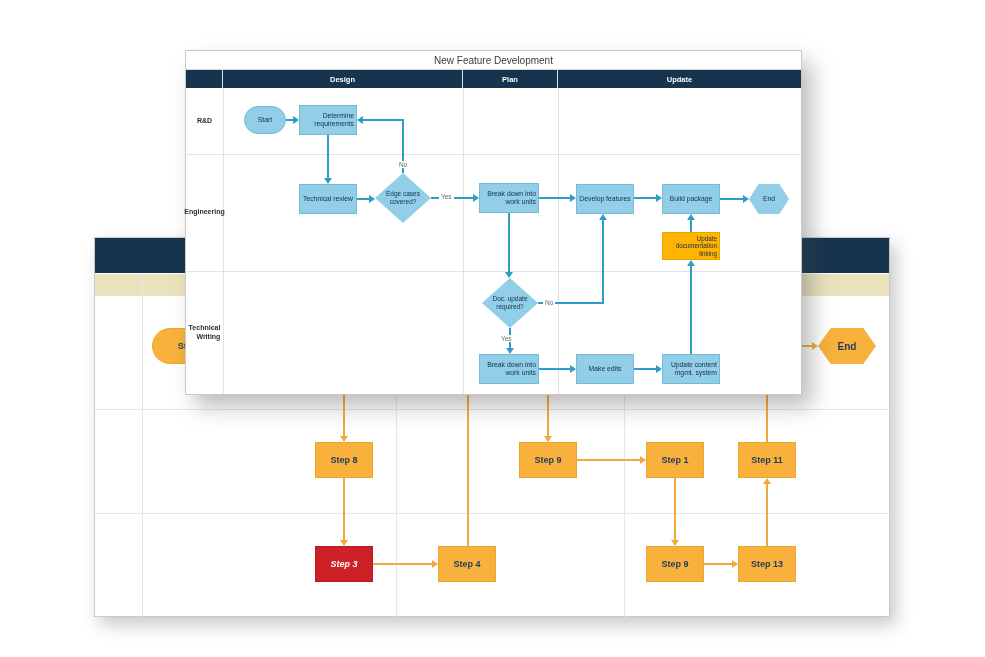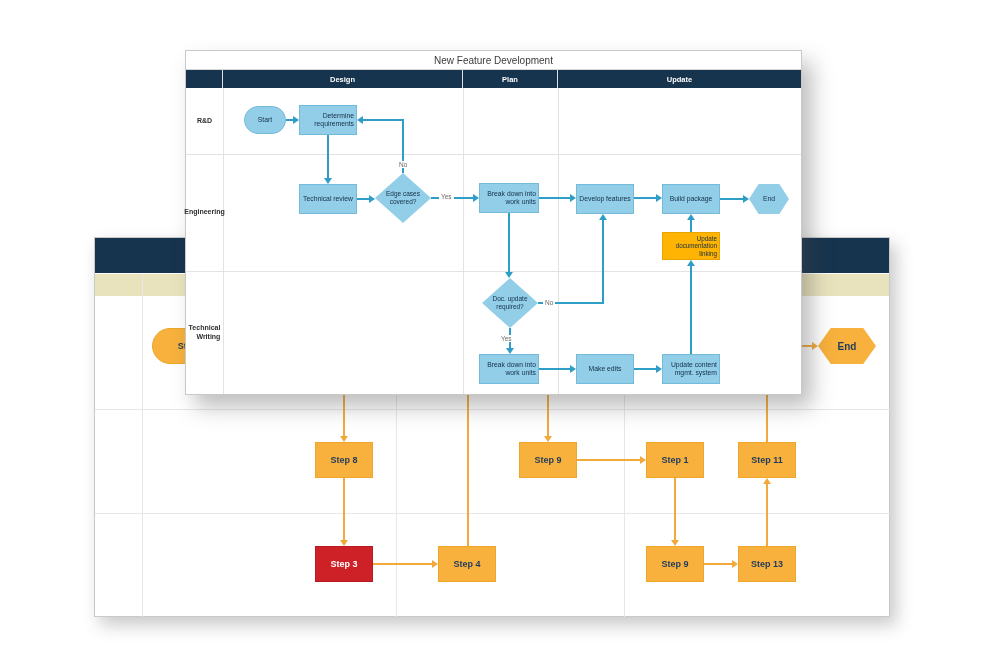--- a/index.html
+++ b/index.html
@@ -20,21 +20,21 @@
               box-shadow:6px 8px 16px rgba(60,60,60,.28); z-index:1; }
   .bg-titlebar { left:0; top:0; width:100%; height:35px; background:var(--bg-title-navy); }
   .bg-phasebar { left:0; top:36px; width:100%; height:22px; background:var(--bg-phase-tan); }
   .bg-gridline-v { position:absolute; width:1px; background:#e7e7e7; }
   .bg-gridline-h { position:absolute; height:1px; background:#e7e7e7; }
   .dept-label { color:var(--step-text-navy); font-weight:bold; font-size:9px; letter-spacing:.2px; }
 
   .bg-node { position:absolute; background:var(--bg-node-orange);
              border:1px solid #eda62c; color:var(--step-text-navy);
              font-weight:bold; font-size:9px; }
-  .bg-node.red { background:var(--bg-alert-red); border-color:#b51d23; color:#ffffff; }
+  .bg-node.red { background:var(--bg-alert-red); border-color:#b51d23; color:#ffffff;font-style:italic; }
   .bg-pill { border-radius:18px; }
   .bg-hex { border:none; clip-path:polygon(22% 0,78% 0,100% 50%,78% 100%,22% 100%,0 50%); }
 
   .oline { position:absolute; background:var(--bg-connector-orange); }
   .oah-d { position:absolute; width:0; height:0;
            border-left:4px solid transparent; border-right:4px solid transparent;
            border-top:6px solid var(--bg-connector-orange); }
   .oah-u { position:absolute; width:0; height:0;
            border-left:4px solid transparent; border-right:4px solid transparent;
            border-bottom:6px solid var(--bg-connector-orange); }

